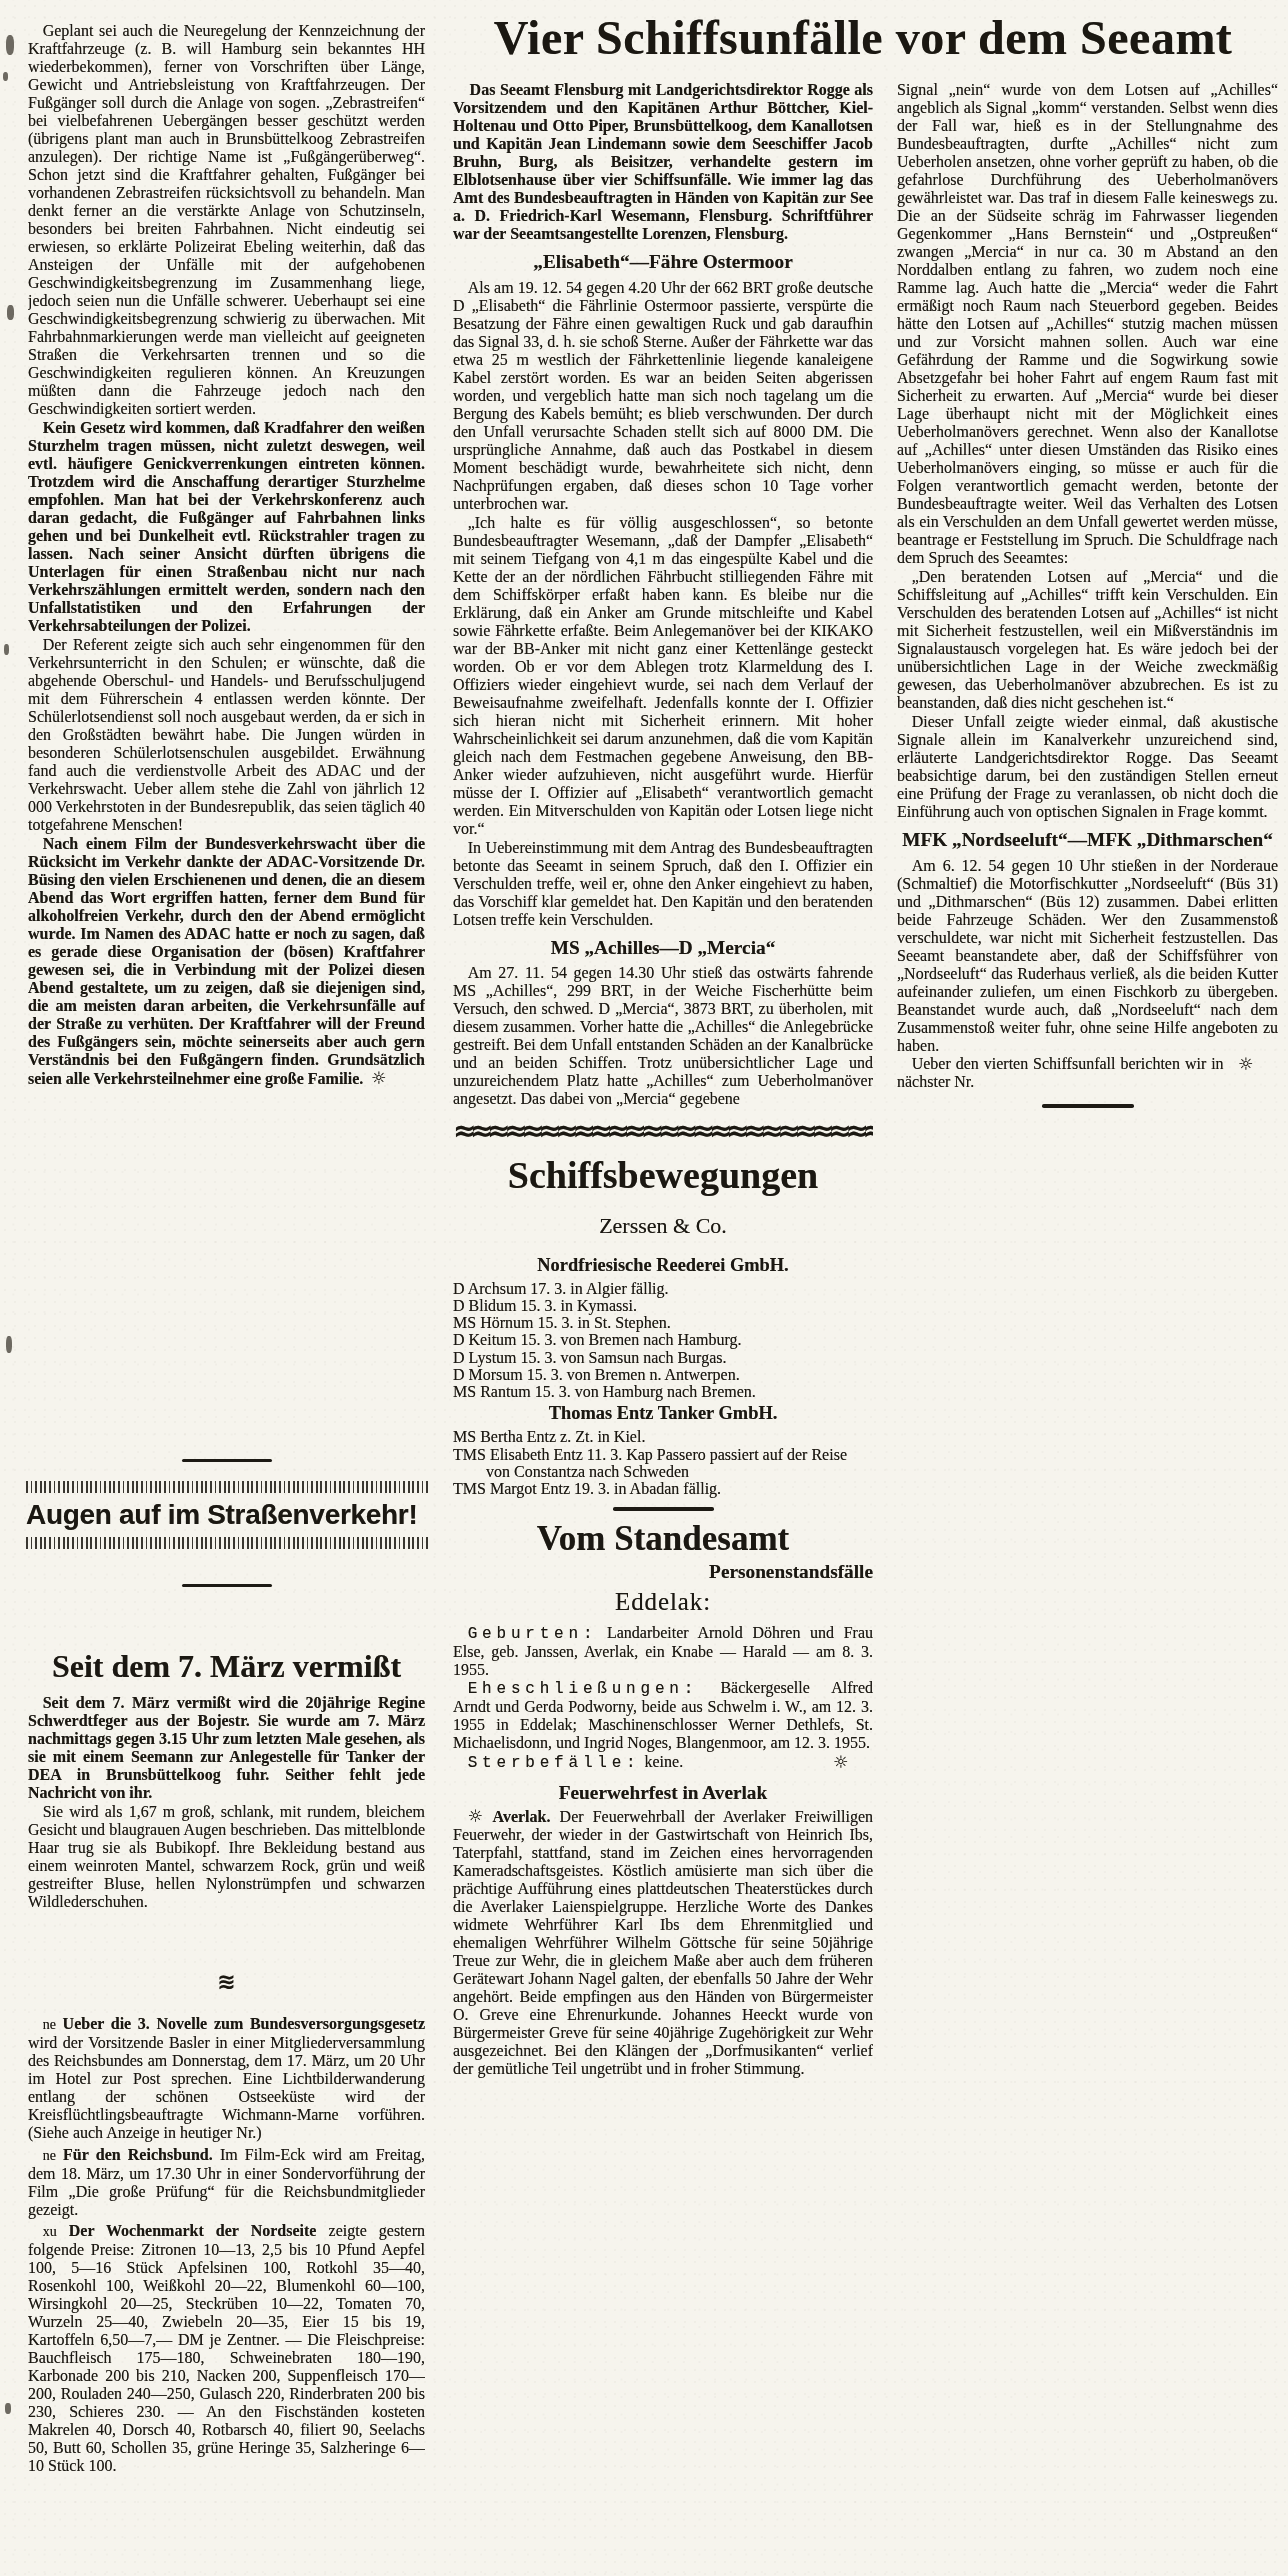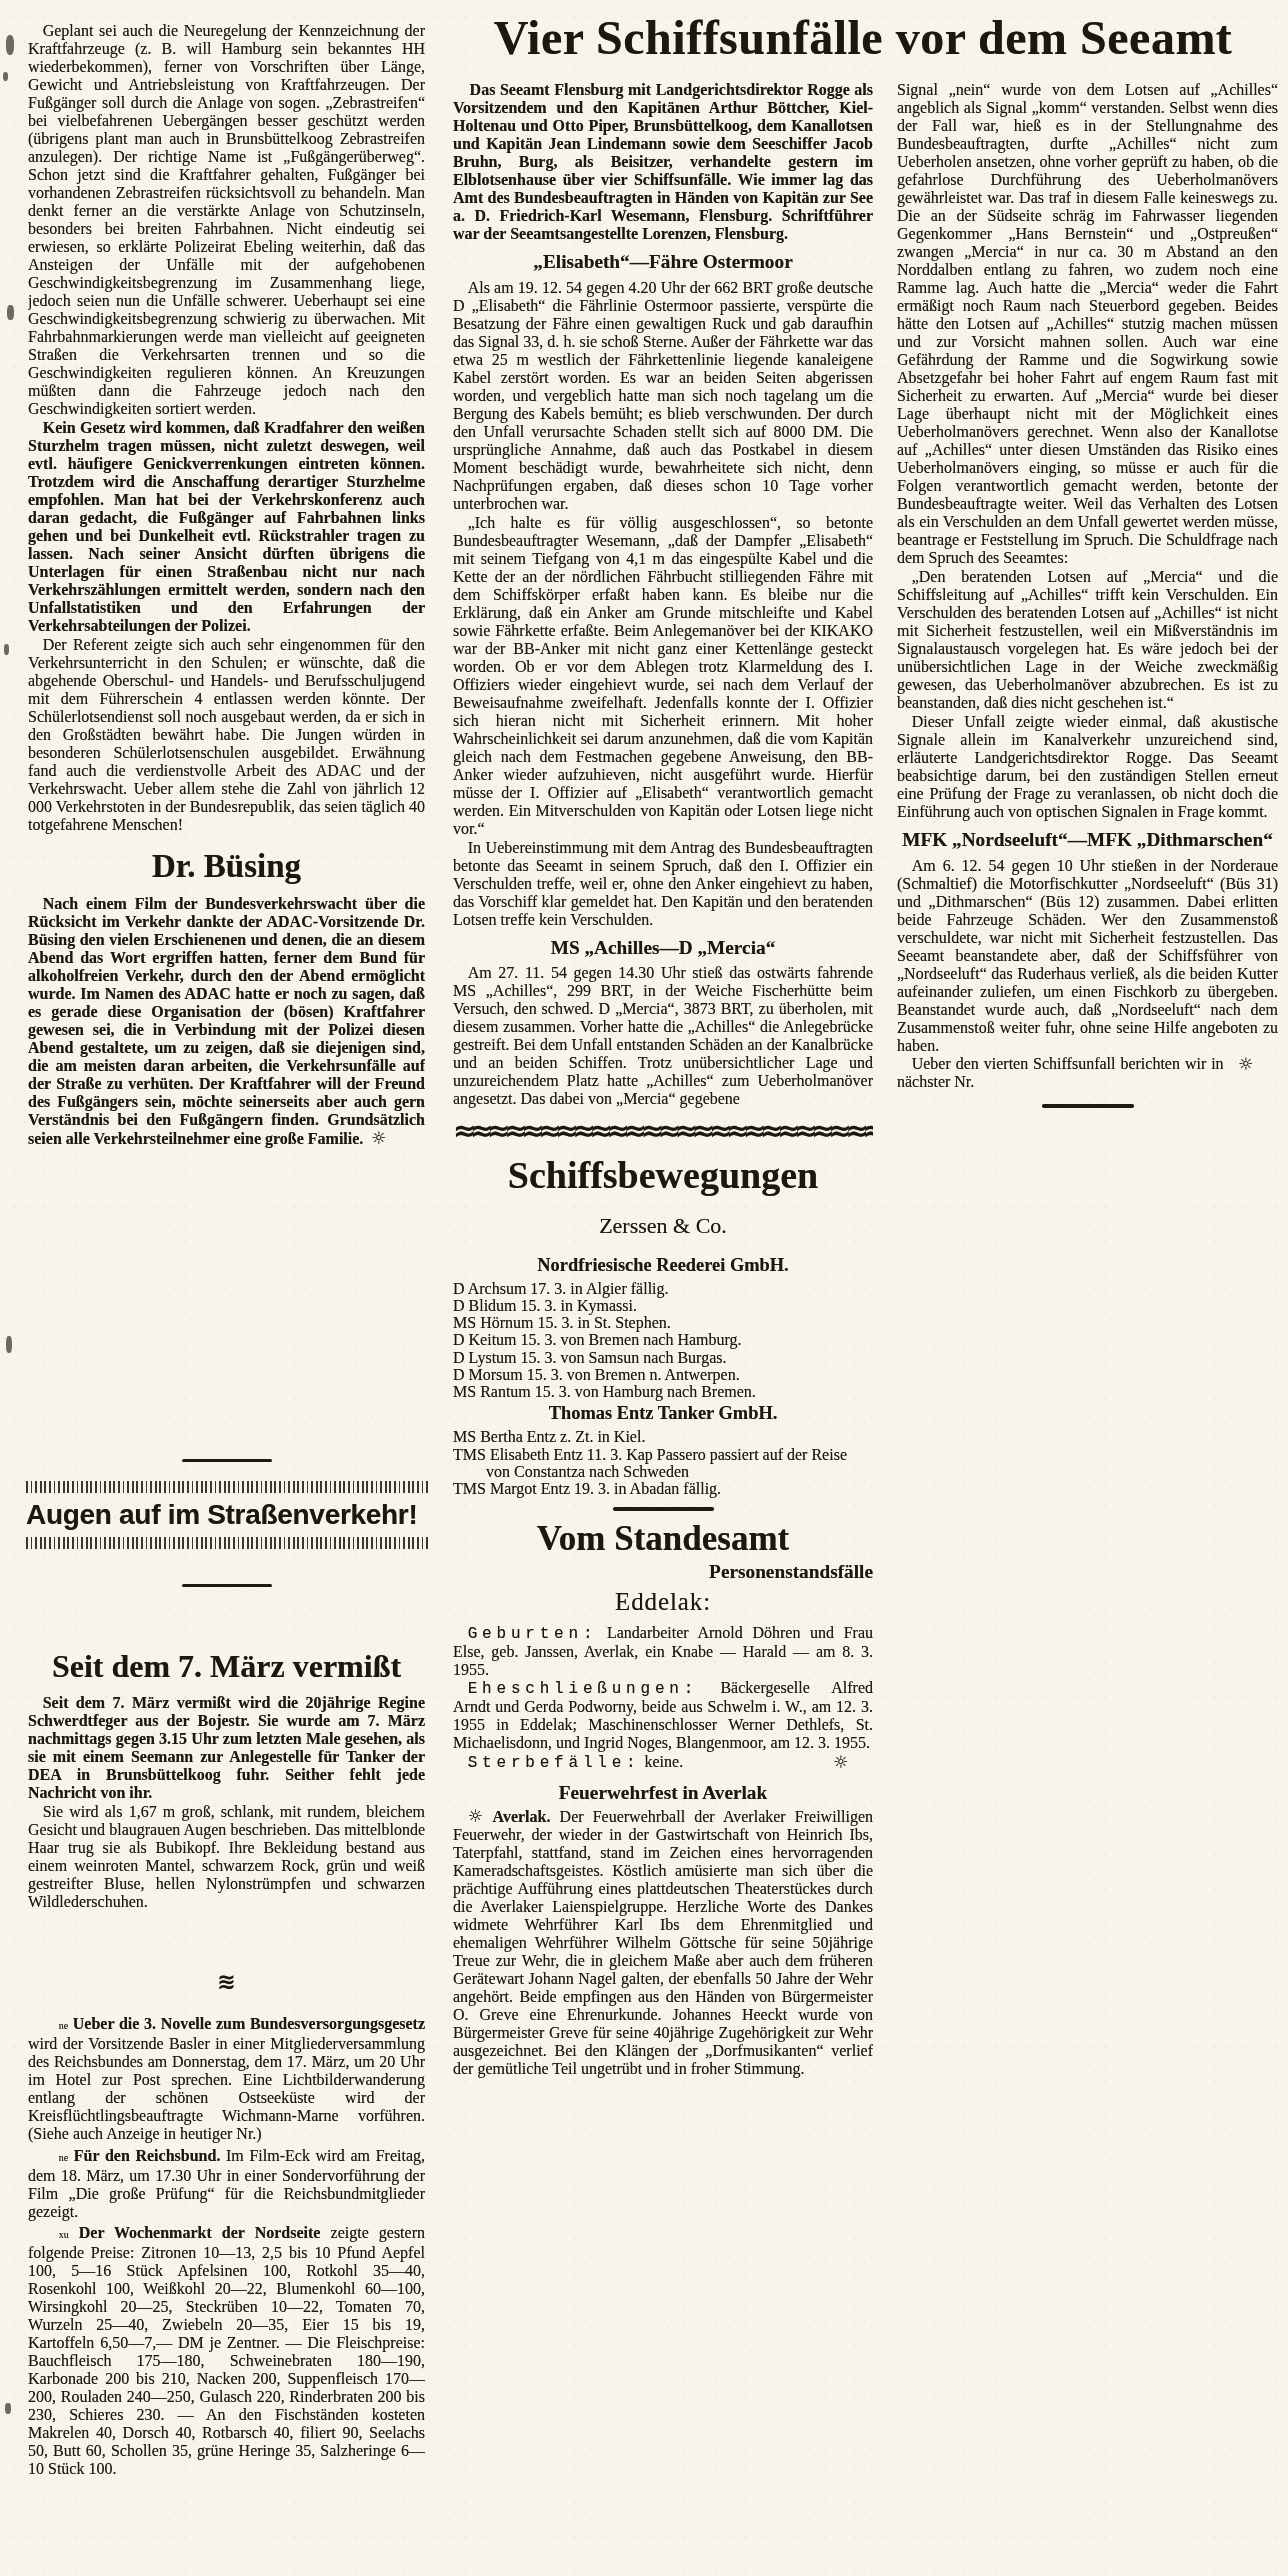--- a/index.html
+++ b/index.html
@@ -26,21 +26,21 @@
   .h-buesing{margin:14.7px 0 9.2px 0;text-align:center;font-size:33px;line-height:37px;font-weight:700;}
   .h-missing{margin:0 0 9.2px 0;text-align:center;font-size:32px;line-height:37px;font-weight:700;white-space:nowrap;}
   .divider{position:absolute;height:3.2px;background:#1d1a14;border-radius:1.8px;}
   .div-a{left:182px;top:1459px;width:90px;}
   .div-b{left:182px;top:1584px;width:90px;}
   .banner-wrap{position:absolute;left:26px;top:1481px;width:403px;}
   .hatch{height:12px;background:repeating-linear-gradient(90deg,#201d17 0 1.8px,transparent 1.8px 4.6px);opacity:.88;}
   .banner-text{font-family:"Liberation Sans","DejaVu Sans",sans-serif;font-weight:700;font-size:28px;line-height:40px;letter-spacing:-0.3px;white-space:nowrap;margin:1.8px 0;}
   .squiggle{position:absolute;left:28px;top:1971px;width:397px;text-align:center;font-family:"DejaVu Sans",sans-serif;font-size:22px;line-height:22px;font-weight:700;}
   .brief + .brief{margin-top:3.7px;}
-  .brief-prefix{font-size:10px;margin-left:16px;}
+  .brief-prefix{font-size:14px;}
   
   .headline{position:absolute;left:449px;top:11px;width:828px;margin:0;text-align:center;font-size:48px;line-height:53px;font-weight:700;white-space:nowrap;letter-spacing:0.5px;}
   .colM{left:453px;top:81px;width:420px;height:2493px;}
   .subhead{margin:8.3px 0 5.5px 0;text-align:center;font-size:19.3px;line-height:22px;font-weight:700;}
   .rope{margin:11px 0 3.7px 0;font-family:"DejaVu Sans",sans-serif;font-size:28px;line-height:24px;letter-spacing:-6.4px;white-space:nowrap;overflow:hidden;font-weight:700;height:26px;}
   .h-shipping{margin:7.4px 0 1.8px 0;text-align:center;font-size:38px;line-height:44px;font-weight:700;}
   .h-agent{margin:13px;text-align:center;font-size:22px;line-height:31px;font-weight:400;}
   .h-company{margin:1.8px 0 2.8px 0;text-align:center;font-size:18.4px;line-height:23px;font-weight:700;}
   .ship{font-size:16px;line-height:17.3px;padding-left:33px;text-indent:-33px;text-align:left;}
   .mid-div{height:3.2px;background:#1d1a14;width:101px;margin:10px auto 8.3px auto;border-radius:1.8px;}
@@ -62,21 +62,20 @@
 <body>
 
 <div class="page">
 
   <h1 class="headline">Vier Schiffsunfälle vor dem Seeamt</h1>
 
   <section class="col colA">
     <p class="para">Geplant sei auch die Neuregelung der Kennzeichnung der Kraftfahrzeuge (z. B. will Hamburg sein bekanntes HH wiederbekommen), ferner von Vorschriften über Länge, Gewicht und Antriebsleistung von Kraftfahrzeugen. Der Fußgänger soll durch die Anlage von sogen. „Zebrastreifen“ bei vielbefahrenen Uebergängen besser geschützt werden (übrigens plant man auch in Brunsbüttelkoog Zebrastreifen anzulegen). Der richtige Name ist „Fußgängerüberweg“. Schon jetzt sind die Kraftfahrer gehalten, Fußgänger bei vorhandenen Zebrastreifen rücksichtsvoll zu behandeln. Man denkt ferner an die verstärkte Anlage von Schutzinseln, besonders bei breiten Fahrbahnen. Nicht eindeutig sei erwiesen, so erklärte Polizeirat Ebeling weiterhin, daß das Ansteigen der Unfälle mit der aufgehobenen Geschwindigkeitsbegrenzung im Zusammenhang liege, jedoch seien nun die Unfälle schwerer. Ueberhaupt sei eine Geschwindigkeitsbegrenzung schwierig zu überwachen. Mit Fahrbahnmarkierungen werde man vielleicht auf geeigneten Straßen die Verkehrsarten trennen und so die Geschwindigkeiten regulieren können. An Kreuzungen müßten dann die Fahrzeuge jedoch nach den Geschwindigkeiten sortiert werden.</p>
     <p class="para bold">Kein Gesetz wird kommen, daß Kradfahrer den weißen Sturzhelm tragen müssen, nicht zuletzt deswegen, weil evtl. häufigere Genickverrenkungen eintreten können. Trotzdem wird die Anschaffung derartiger Sturzhelme empfohlen. Man hat bei der Verkehrskonferenz auch daran gedacht, die Fußgänger auf Fahrbahnen links gehen und bei Dunkelheit evtl. Rückstrahler tragen zu lassen. Nach seiner Ansicht dürften übrigens die Unterlagen für einen Straßenbau nicht nur nach Verkehrszählungen ermittelt werden, sondern nach den Unfallstatistiken und den Erfahrungen der Verkehrsabteilungen der Polizei.</p>
     <p class="para">Der Referent zeigte sich auch sehr eingenommen für den Verkehrsunterricht in den Schulen; er wünschte, daß die abgehende Oberschul- und Handels- und Berufsschuljugend mit dem Führerschein 4 entlassen werden könnte. Der Schülerlotsendienst soll noch ausgebaut werden, da er sich in den Großstädten bewährt habe. Die Jungen würden in besonderen Schülerlotsenschulen ausgebildet. Erwähnung fand auch die verdienstvolle Arbeit des ADAC und der Verkehrswacht. Ueber allem stehe die Zahl von jährlich 12 000 Verkehrstoten in der Bundesrepublik, das seien täglich 40 totgefahrene Menschen!</p>
-    <h2 class="h-buesing">Dr. Büsing</h2>
     <p class="para bold"><span>Nach einem Film der Bundesverkehrswacht über die Rücksicht im Verkehr dankte der ADAC-Vorsitzende Dr. Büsing den vielen Erschienenen und denen, die an diesem Abend das Wort ergriffen hatten, ferner dem Bund für alkoholfreien Verkehr, durch den der Abend ermöglicht wurde. Im Namen des ADAC hatte er noch zu sagen, daß es gerade diese Organisation der (bösen) Kraftfahrer gewesen sei, die in Verbindung mit der Polizei diesen Abend gestaltete, um zu zeigen, daß sie diejenigen sind, die am meisten daran arbeiten, die Verkehrsunfälle auf der Straße zu verhüten. Der Kraftfahrer will der Freund des Fußgängers sein, möchte seinerseits aber auch gern Verständnis bei den Fußgängern finden. Grundsätzlich seien alle Verkehrsteilnehmer eine große Familie.</span>&nbsp;&nbsp;<span class="star">☼</span></p>
   </section>
 
   <div class="divider div-a"></div>
 
   <div class="banner-wrap">
     <div class="hatch"></div>
     <div class="banner-text">Augen auf im Straßenverkehr!</div>
     <div class="hatch"></div>
   </div>

